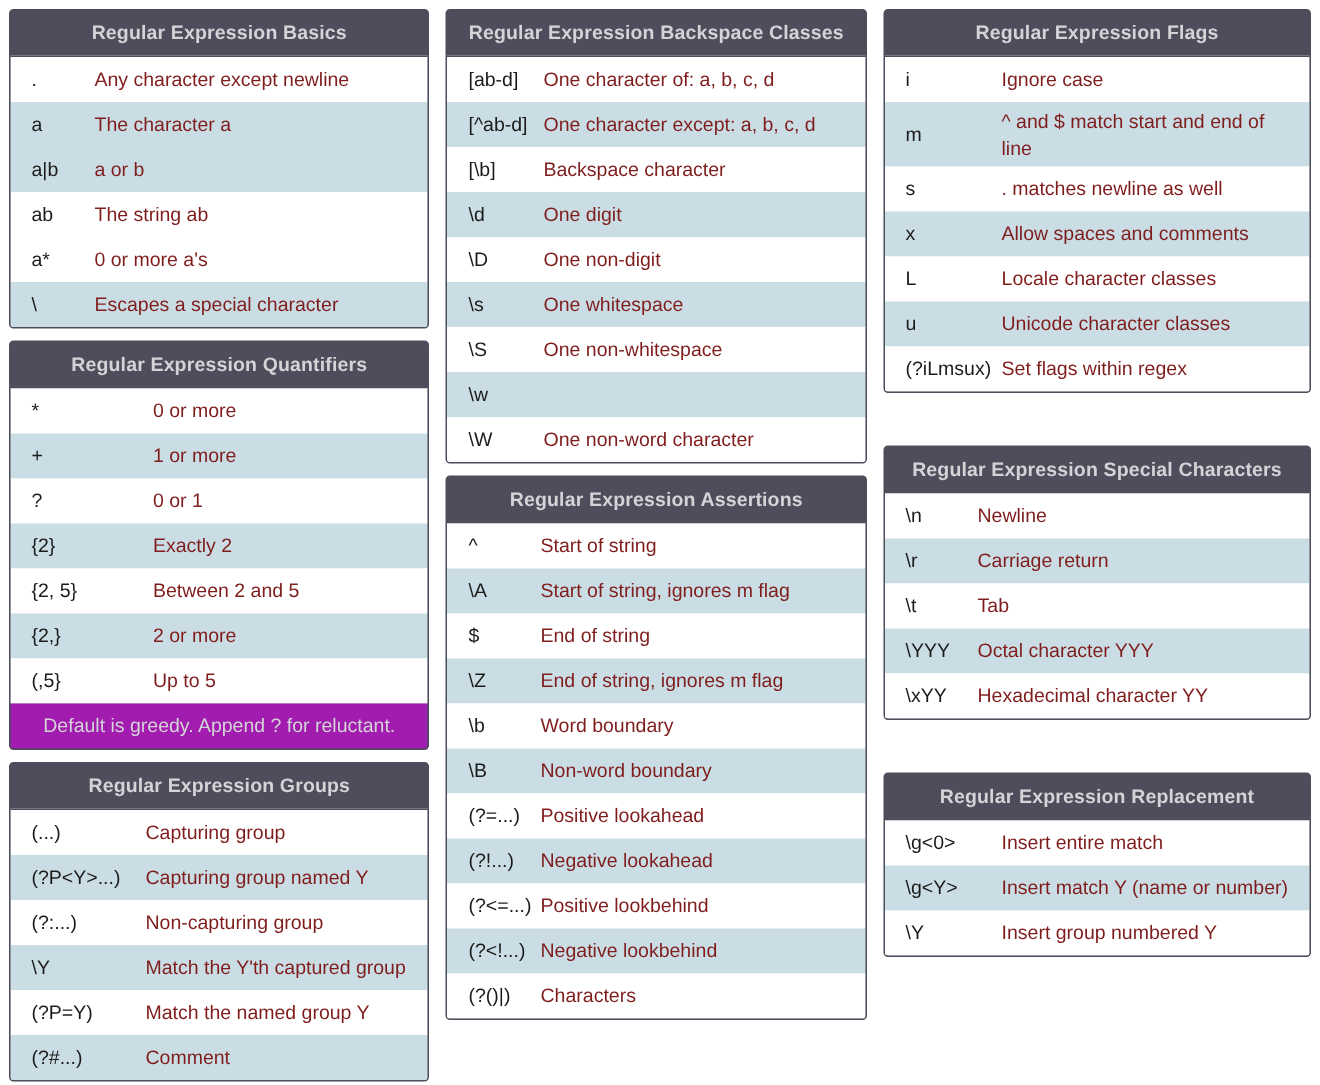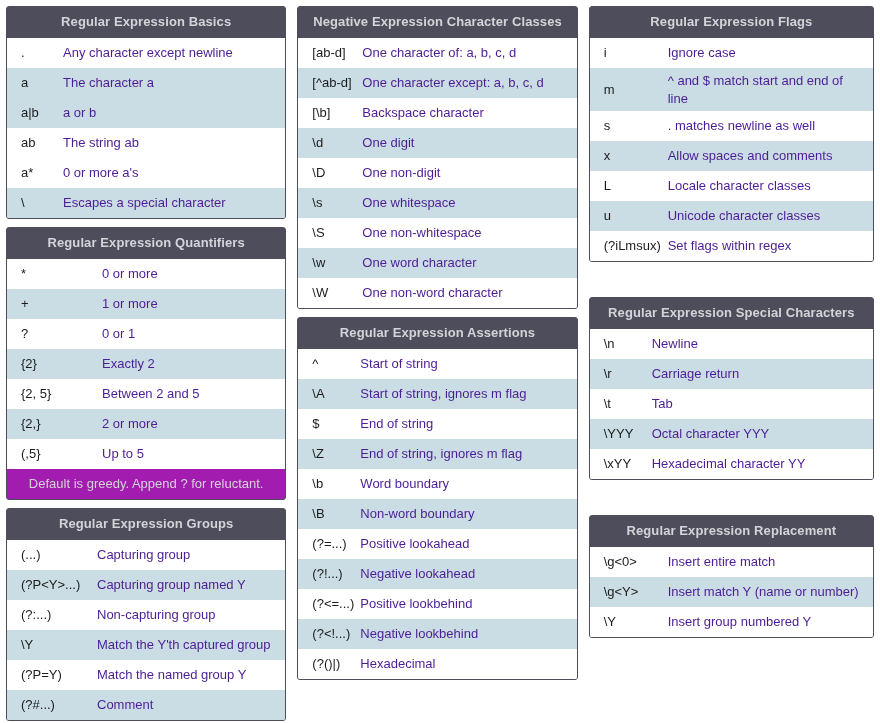--- a/index.html
+++ b/index.html
@@ -63,21 +63,21 @@
     background: #cadde4;
   }
   .syntax {
     padding-left: 14px;
     flex: 0 0 auto;
     white-space: nowrap;
     color: #1b1b1b;
   }
   .desc {
     flex: 1 1 auto;
-    color: #4c1d95;
+    color: #7f1d1d;
     padding-right: 6px;
   }
   
   .w-basics .syntax   { width: 56px; }
   .w-quant .syntax    { width: 95px; }
   .w-groups .syntax   { width: 90px; }
   .w-classes .syntax  { width: 64px; }
   .w-assert .syntax   { width: 62px; }
   .w-flags .syntax    { width: 78px; }
   .w-special .syntax  { width: 62px; }
@@ -191,21 +191,21 @@
             <span class="desc">Comment</span>
           </div>
         </div>
     </div>
 
   </div>
 
   <div class="column col-2">
 
     <div class="card w-classes">
-      <div class="card-header">Negative Expression Character Classes</div>
+      <div class="card-header">Regular Expression Backspace Classes</div>
       <div class="card-body">
           <div class="row">
             <span class="syntax">[ab-d]</span>
             <span class="desc">One character of: a, b, c, d</span>
           </div>
           <div class="row alt">
             <span class="syntax">[^ab-d]</span>
             <span class="desc">One character except: a, b, c, d</span>
           </div>
           <div class="row">
@@ -223,21 +223,20 @@
           <div class="row alt">
             <span class="syntax">\s</span>
             <span class="desc">One whitespace</span>
           </div>
           <div class="row">
             <span class="syntax">\S</span>
             <span class="desc">One non-whitespace</span>
           </div>
           <div class="row alt">
             <span class="syntax">\w</span>
-            <span class="desc">One word character</span>
           </div>
           <div class="row">
             <span class="syntax">\W</span>
             <span class="desc">One non-word character</span>
           </div>
         </div>
     </div>
 
     <div class="card w-assert">
       <div class="card-header">Regular Expression Assertions</div>
@@ -277,21 +276,21 @@
           <div class="row">
             <span class="syntax">(?&lt;=...)</span>
             <span class="desc">Positive lookbehind</span>
           </div>
           <div class="row alt">
             <span class="syntax">(?&lt;!...)</span>
             <span class="desc">Negative lookbehind</span>
           </div>
           <div class="row">
             <span class="syntax">(?()|)</span>
-            <span class="desc">Hexadecimal</span>
+            <span class="desc">Characters</span>
           </div>
         </div>
     </div>
 
   </div>
 
   <div class="column col-3">
 
     <div class="card w-flags">
       <div class="card-header">Regular Expression Flags</div>

